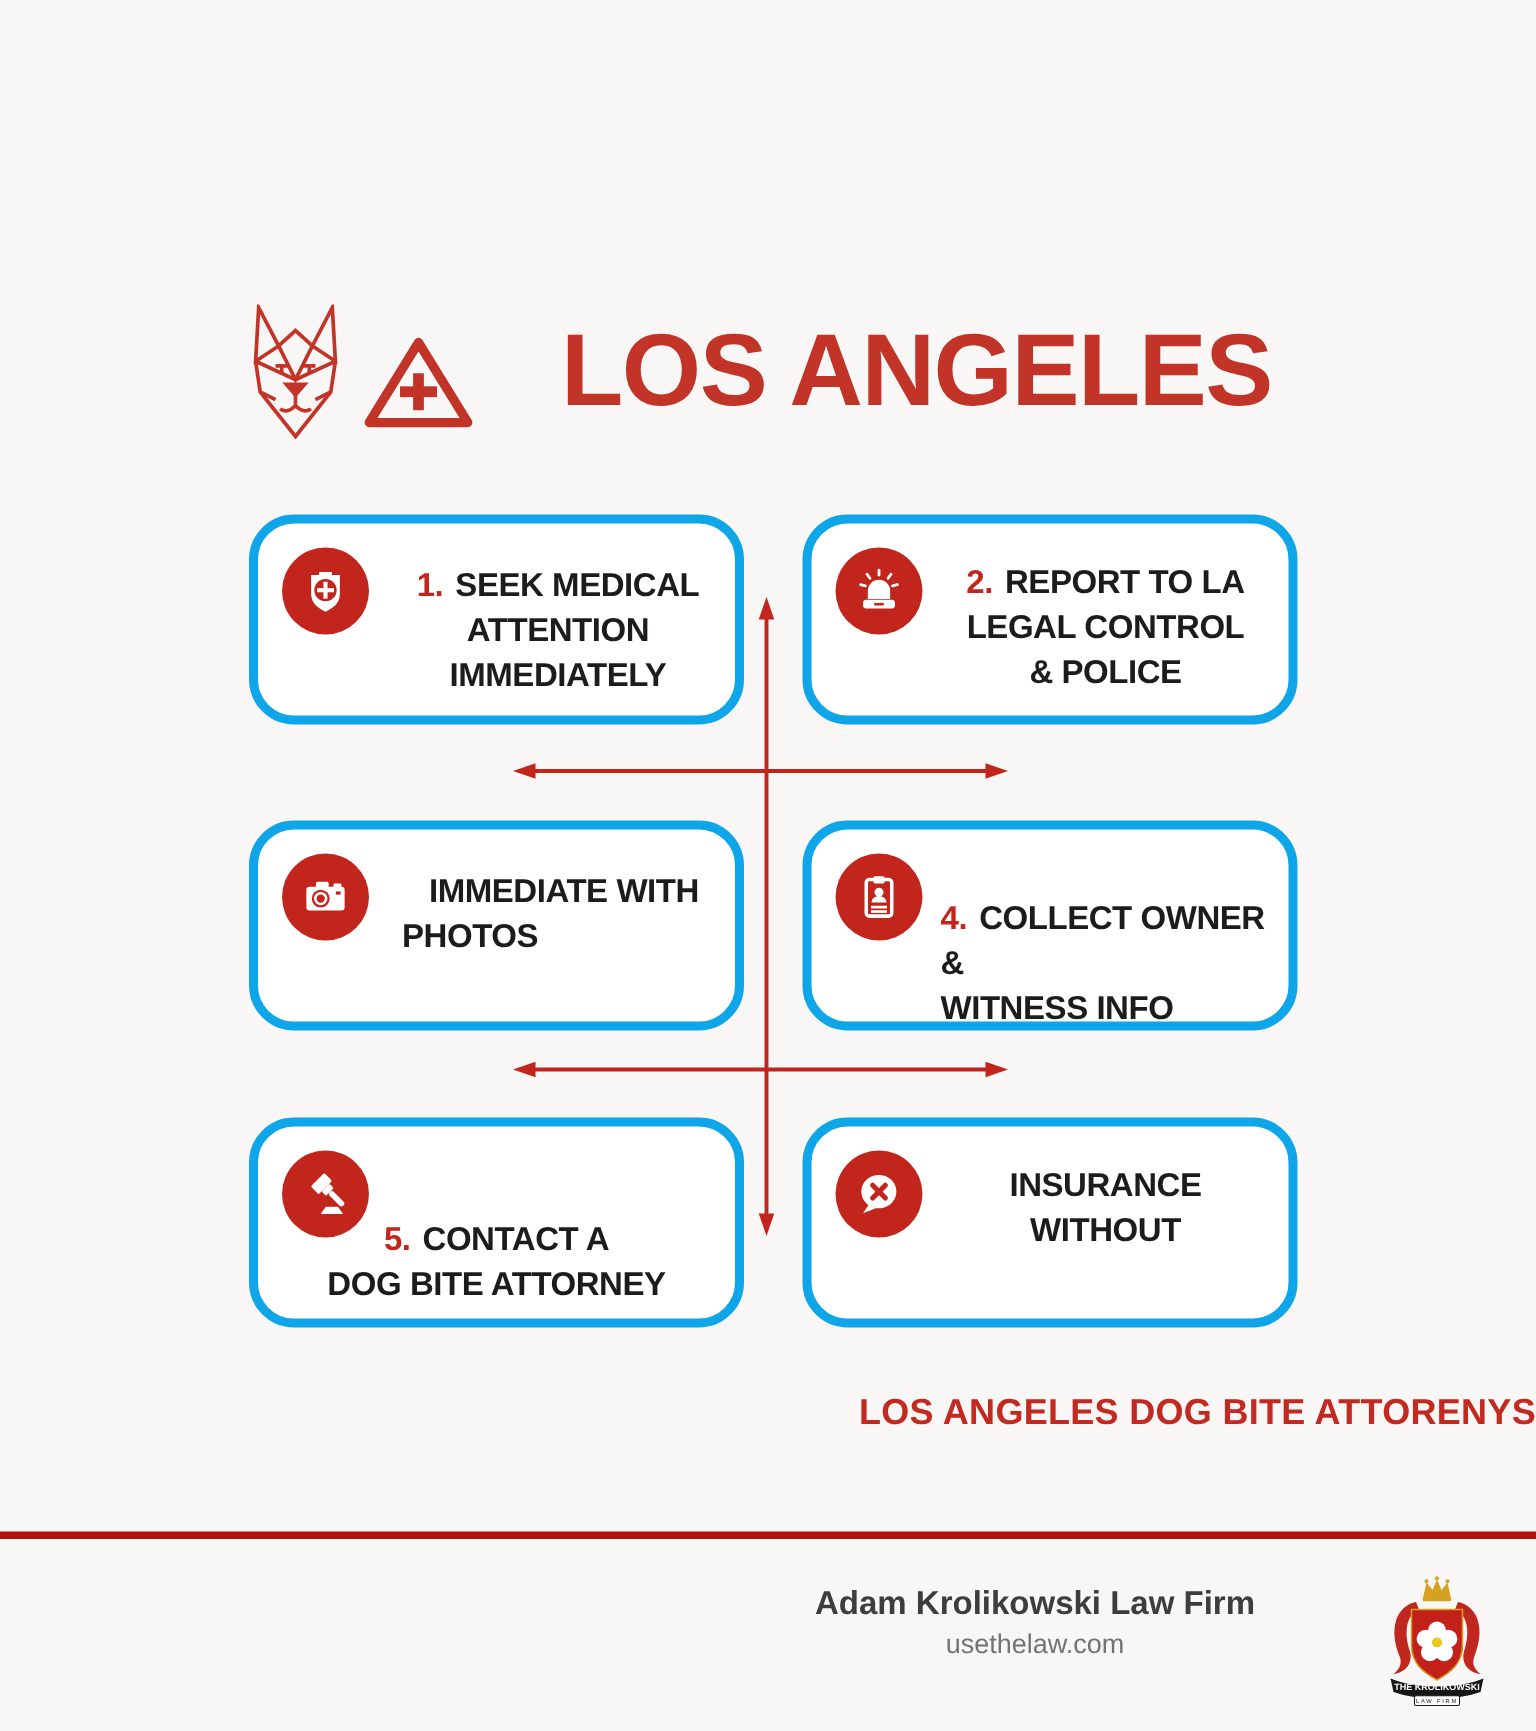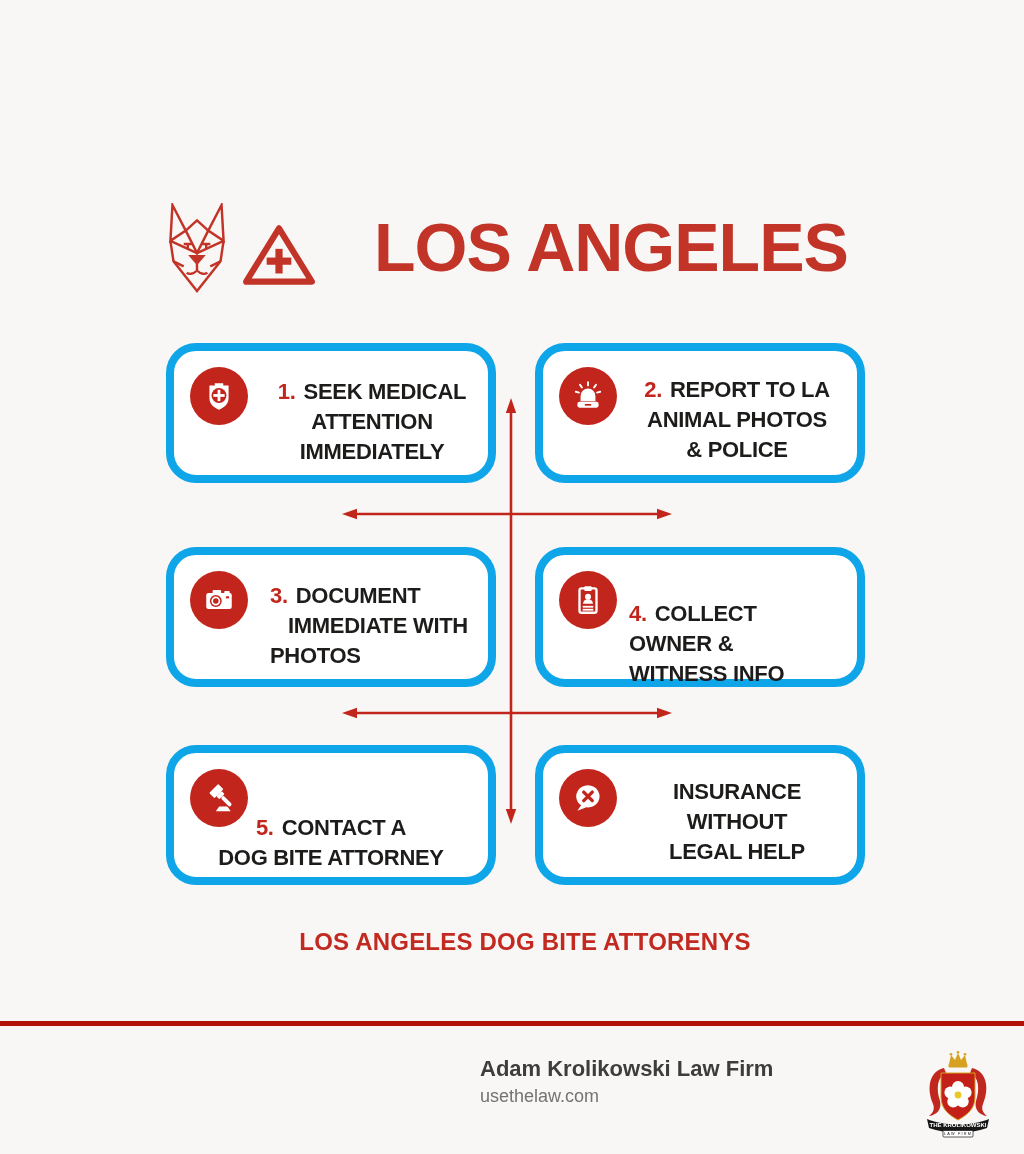--- a/index.html
+++ b/index.html
@@ -18,21 +18,21 @@
   .title-row3{position:absolute;left:166px;top:203px;display:flex;align-items:flex-start;}
   .dog-icon-box{width:62px;height:90px;}
   .tri-icon-box{width:78px;height:64px;margin-left:12px;margin-top:20px;}
   .title-line3-text{
     color:#c23428;font-weight:700;font-size:68px;letter-spacing:-1px;
     line-height:1;margin-left:56px;margin-top:10px;white-space:nowrap;
   }
   
   .card{
     position:absolute;width:330px;height:140px;box-sizing:border-box;
-    background:#ffffff;border:8px solid #0ea5e9;border-radius:30px;
+    background:#ffffff;border:6px solid #0ea5e9;border-radius:30px;
   }
   .card .circle{
     position:absolute;left:16px;top:16px;width:58px;height:58px;border-radius:50%;
     background:#c2251c;display:flex;align-items:center;justify-content:center;
   }
   .card .txt{
     position:absolute;color:#1d1c1b;font-weight:700;font-size:22px;
     line-height:30px;letter-spacing:-0.3px;
   }
   .card .num{color:#c2251c;margin-right:8px;}
@@ -40,26 +40,26 @@
   .card2 .txt{left:86px;right:12px;top:24px;text-align:center;}
   .card3 .txt{left:96px;right:8px;top:26px;text-align:left;}
   .card3 .indent{padding-left:18px;}
   .card4 .txt{left:86px;right:14px;top:44px;text-align:left;}
   .card5 .txt{left:10px;right:10px;top:60px;text-align:center;}
   .card6 .txt{left:84px;right:10px;top:24px;text-align:center;}
   
   .arrow{position:absolute;}
   
   .tagline{
-    position:absolute;left:0;right:0;top:928px;text-align:center;
+    position:absolute;left:0;right:0;top:928px;text-align:right;
     color:#c22a21;font-weight:700;font-size:24px;letter-spacing:0.2px;padding-left:26px;
   }
   
   .rule{position:absolute;left:0;top:1021px;width:1024px;height:5px;background:#b21209;}
-  .footer-text{position:absolute;right:124px;top:1056px;width:420px;text-align:left;}
+  .footer-text{position:absolute;right:124px;top:1056px;width:420px;text-align:center;}
   .firm-name{color:#3d3d3d;font-weight:700;font-size:22px;line-height:26px;}
   .website{color:#737373;font-size:18px;line-height:24px;margin-top:2px;}
   .crest-box{position:absolute;left:920px;top:1048px;width:76px;height:92px;}
 </style>
 </head>
 <body>
 
 <div class="canvas">
 
   <div class="title-row3">
@@ -113,38 +113,37 @@
           <line x1="16" y1="3" x2="16" y2="6"></line>
           <line x1="8.5" y1="5.5" x2="10.3" y2="8"></line>
           <line x1="23.5" y1="5.5" x2="21.7" y2="8"></line>
           <line x1="4.5" y1="12" x2="7.5" y2="12.8"></line>
           <line x1="27.5" y1="12" x2="24.5" y2="12.8"></line>
         </g>
       </svg>
     </div>
     <div class="txt">
       <div><span class="num">2.</span><span>REPORT TO LA</span></div>
-      <div><span>ANIMAL PHOTOS</span></div>
+      <div><span>LEGAL CONTROL</span></div>
       <div><span>&amp; POLICE</span></div>
     </div>
   </div>
 
   <div class="card card3" style="left:166px;top:547px;">
     <div class="circle">
       <svg width="34" height="34" viewBox="0 0 32 32">
         <rect x="4" y="9.5" width="24" height="15" rx="2" fill="#ffffff"></rect>
         <rect x="10" y="6.5" width="8" height="5" rx="1" fill="#ffffff"></rect>
         <rect x="21" y="7.5" width="5" height="4" rx="0.8" fill="#ffffff"></rect>
         <circle cx="13" cy="17" r="5.6" fill="#c2251c"></circle>
         <circle cx="13" cy="17" r="3.4" fill="none" stroke="#ffffff" stroke-width="1.6"></circle>
         <rect x="22.5" y="12.5" width="3" height="2" fill="#c2251c"></rect>
       </svg>
     </div>
     <div class="txt">
-      <div><span class="num">3.</span><span>DOCUMENT</span></div>
       <div class="indent"><span>IMMEDIATE WITH</span></div>
       <div><span>PHOTOS</span></div>
     </div>
   </div>
 
   <div class="card card4" style="left:535px;top:547px;">
     <div class="circle">
       <svg width="34" height="34" viewBox="0 0 32 32">
         <rect x="8" y="5" width="16" height="23" rx="2" fill="none" stroke="#ffffff" stroke-width="2.2"></rect>
         <rect x="12.5" y="3" width="7" height="4.5" rx="1" fill="#ffffff"></rect>
@@ -183,21 +182,20 @@
         <path d="M16,4 a11,10.5 0 1 1 -0.2,0 Z" fill="#ffffff"></path>
         <path d="M10,22 L6,28 L14,25 Z" fill="#ffffff"></path>
         <g stroke="#c2251c" stroke-width="3.2" stroke-linecap="round">
           <line x1="12" y1="10.5" x2="20" y2="18.5"></line>
           <line x1="20" y1="10.5" x2="12" y2="18.5"></line>
         </g>
       </svg>
     </div>
     <div class="txt">
       <div><span>INSURANCE WITHOUT</span></div>
-      <div><span>LEGAL HELP</span></div>
     </div>
   </div>
 
   <svg class="arrow" style="left:340px;top:505px;" width="334" height="18" viewBox="0 0 334 18">
     <line x1="14" y1="9" x2="320" y2="9" stroke="#c2251c" stroke-width="2.6"></line>
     <polygon points="2,9 17,3.8 17,14.2" fill="#c2251c"></polygon>
     <polygon points="332,9 317,3.8 317,14.2" fill="#c2251c"></polygon>
   </svg>
   <svg class="arrow" style="left:340px;top:704px;" width="334" height="18" viewBox="0 0 334 18">
     <line x1="14" y1="9" x2="320" y2="9" stroke="#c2251c" stroke-width="2.6"></line>

